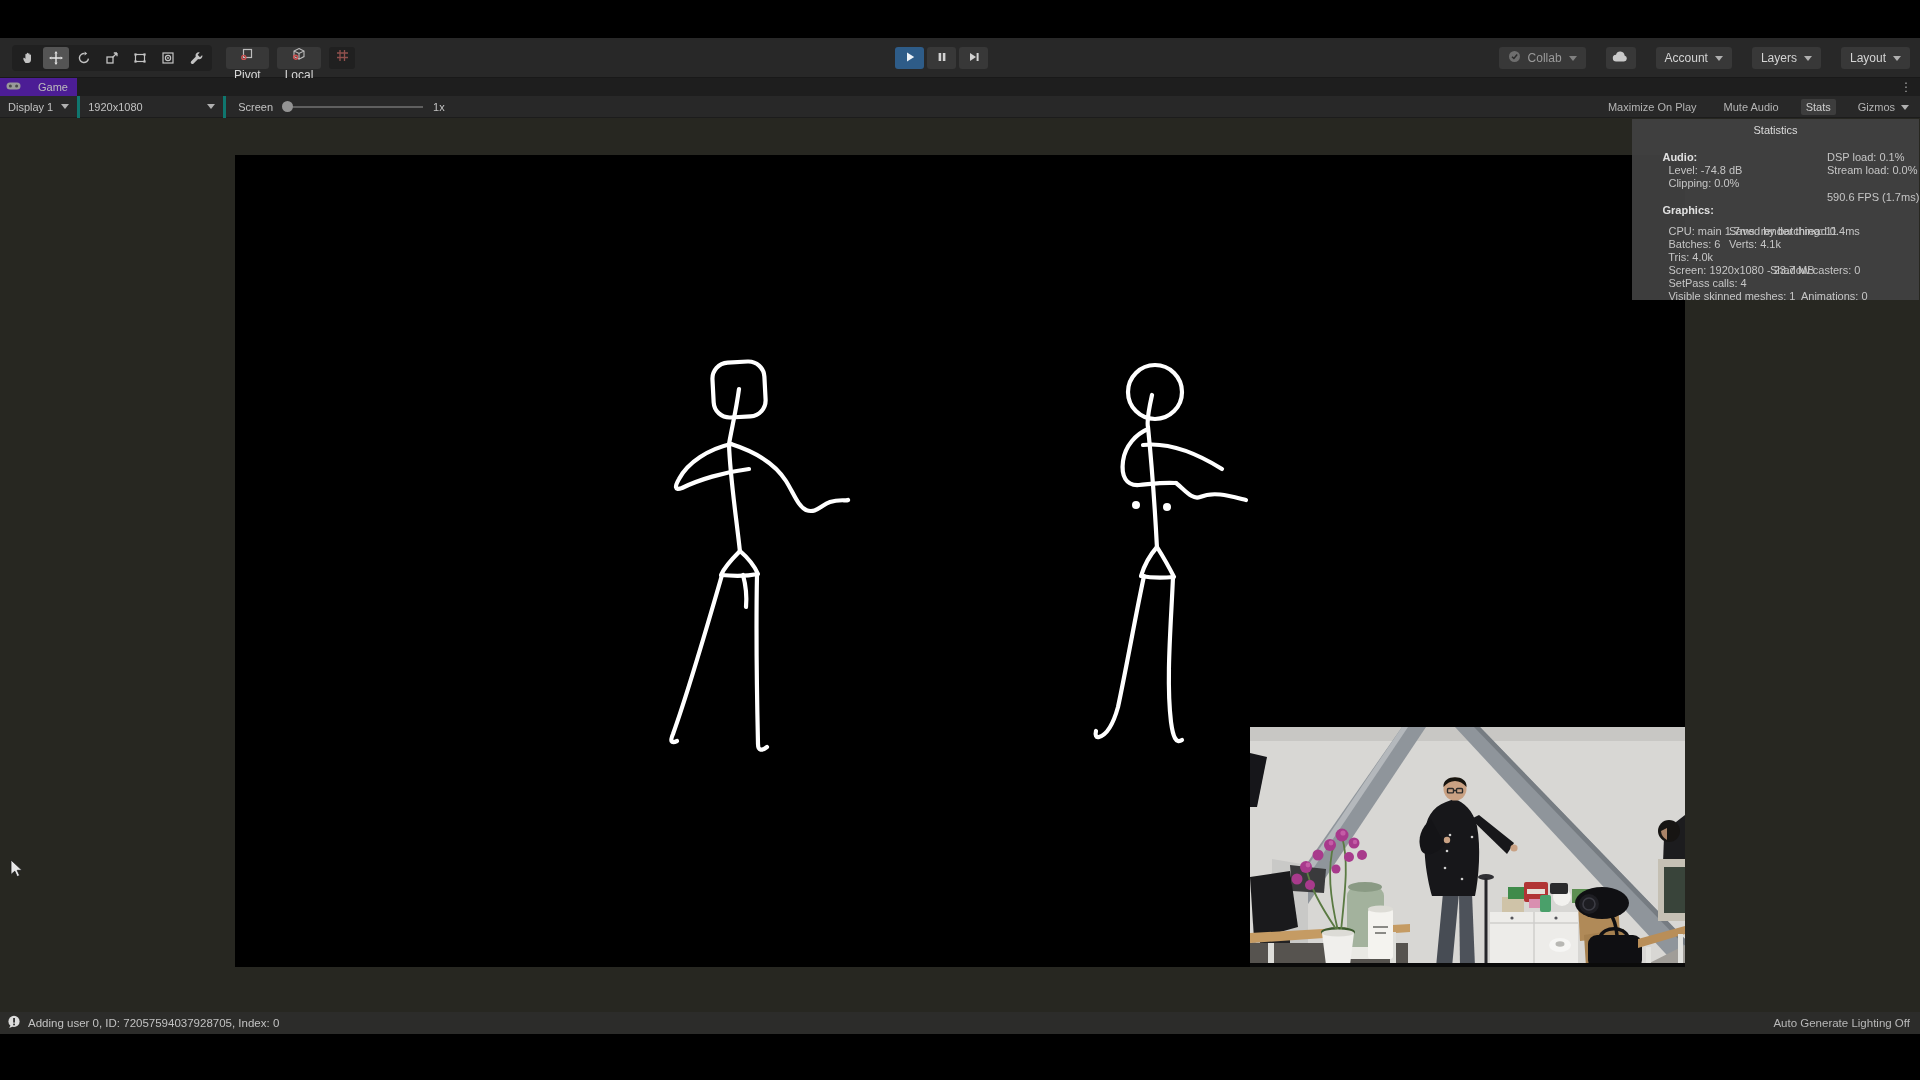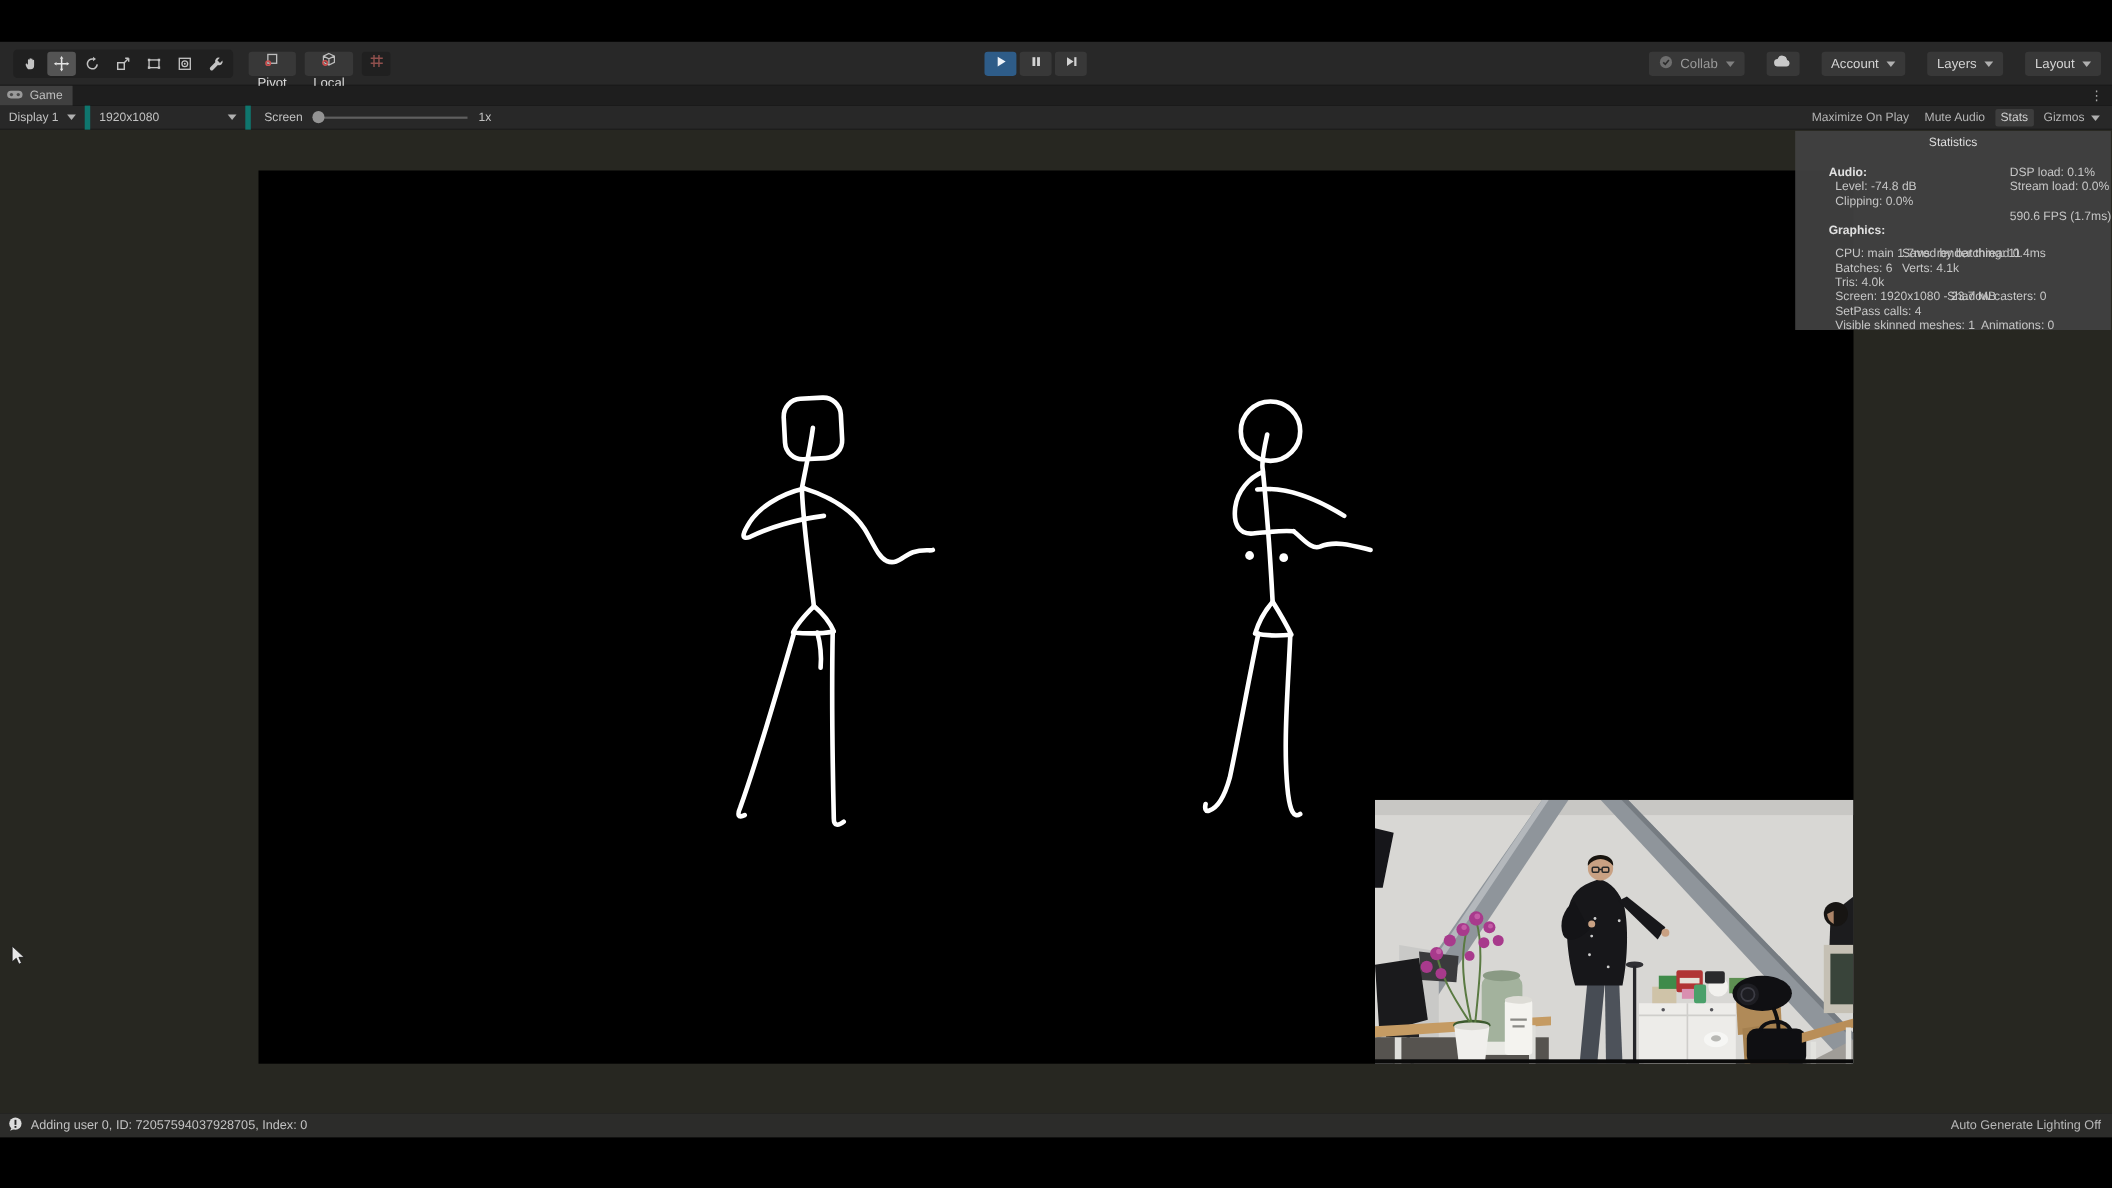--- a/index.html
+++ b/index.html
@@ -35,37 +35,37 @@
              align-items:center; gap:7px; padding:0 9px; color:#d4d4d4; font-size:12px; }
   .tb-drop.disabled { color:#9a9a9a; }
   .cloud-btn { width:30px; height:22px; background:#383838; border-radius:3px;
                display:flex; align-items:center; justify-content:center; }
   .caret { width:0; height:0; border-left:4px solid transparent; border-right:4px solid transparent;
            border-top:5px solid #b0b0b0; }
   .caret.dim { border-top-color:#808080; }
 
   
   .tab-bar { height:18px; background:#1e1e1e; position:relative; display:flex; align-items:stretch; }
-  .tab { background:#404040; display:flex; align-items:center; gap:6px; padding:0 9px 0 6px;
+  .tab { background:#4c1d95; display:flex; align-items:center; gap:17px; padding:0 9px 0 6px;
          color:#bdbdbd; font-size:11px; }
   .kebab { position:absolute; right:8px; top:0; color:#a8a8a8; font-size:12px; line-height:18px; }
 
   
   .control-bar { height:22px; background:#282828; border-bottom:1px solid #1c1c1c;
                  position:relative; display:flex; align-items:center; font-size:11px; color:#c2c2c2; }
   .cb-drop { height:22px; display:flex; align-items:center; gap:8px; padding:0 8px;
-             border-right:5px solid #0f766e; }
+             border-right:3px solid #0f766e; }
   .cb-drop.res { width:146px; justify-content:space-between; }
   .scale-wrap { display:flex; align-items:center; margin-left:12px; gap:10px; }
   .slider { position:relative; width:140px; height:22px; }
   .slider .track { position:absolute; left:0; right:0; top:10px; height:2px; background:#5f5f5f; }
   .slider .handle { position:absolute; left:-1px; top:5px; width:11px; height:11px;
                     border-radius:50%; background:#939393; }
   .cb-right { position:absolute; right:6px; top:0; height:22px; display:flex;
-              align-items:center; gap:4px; color:#b4b4b4; }
+              align-items:center; gap:17px; color:#b4b4b4; }
   .cb-toggle { padding:2px 5px; border-radius:2px; }
   .cb-toggle.on { background:#3d3d3d; color:#cfcfcf; }
   .gizmos { display:flex; align-items:center; gap:6px; padding:2px 5px; }
 
   
   .game-area { position:relative; height:894px; background:#272721; }
   .viewport { position:absolute; left:235px; top:37px; width:1450px; height:812px; background:#000; }
   .figures-svg { position:absolute; inset:0; }
   .webcam { position:absolute; right:0; bottom:0; width:435px; height:240px; overflow:hidden; }
 

